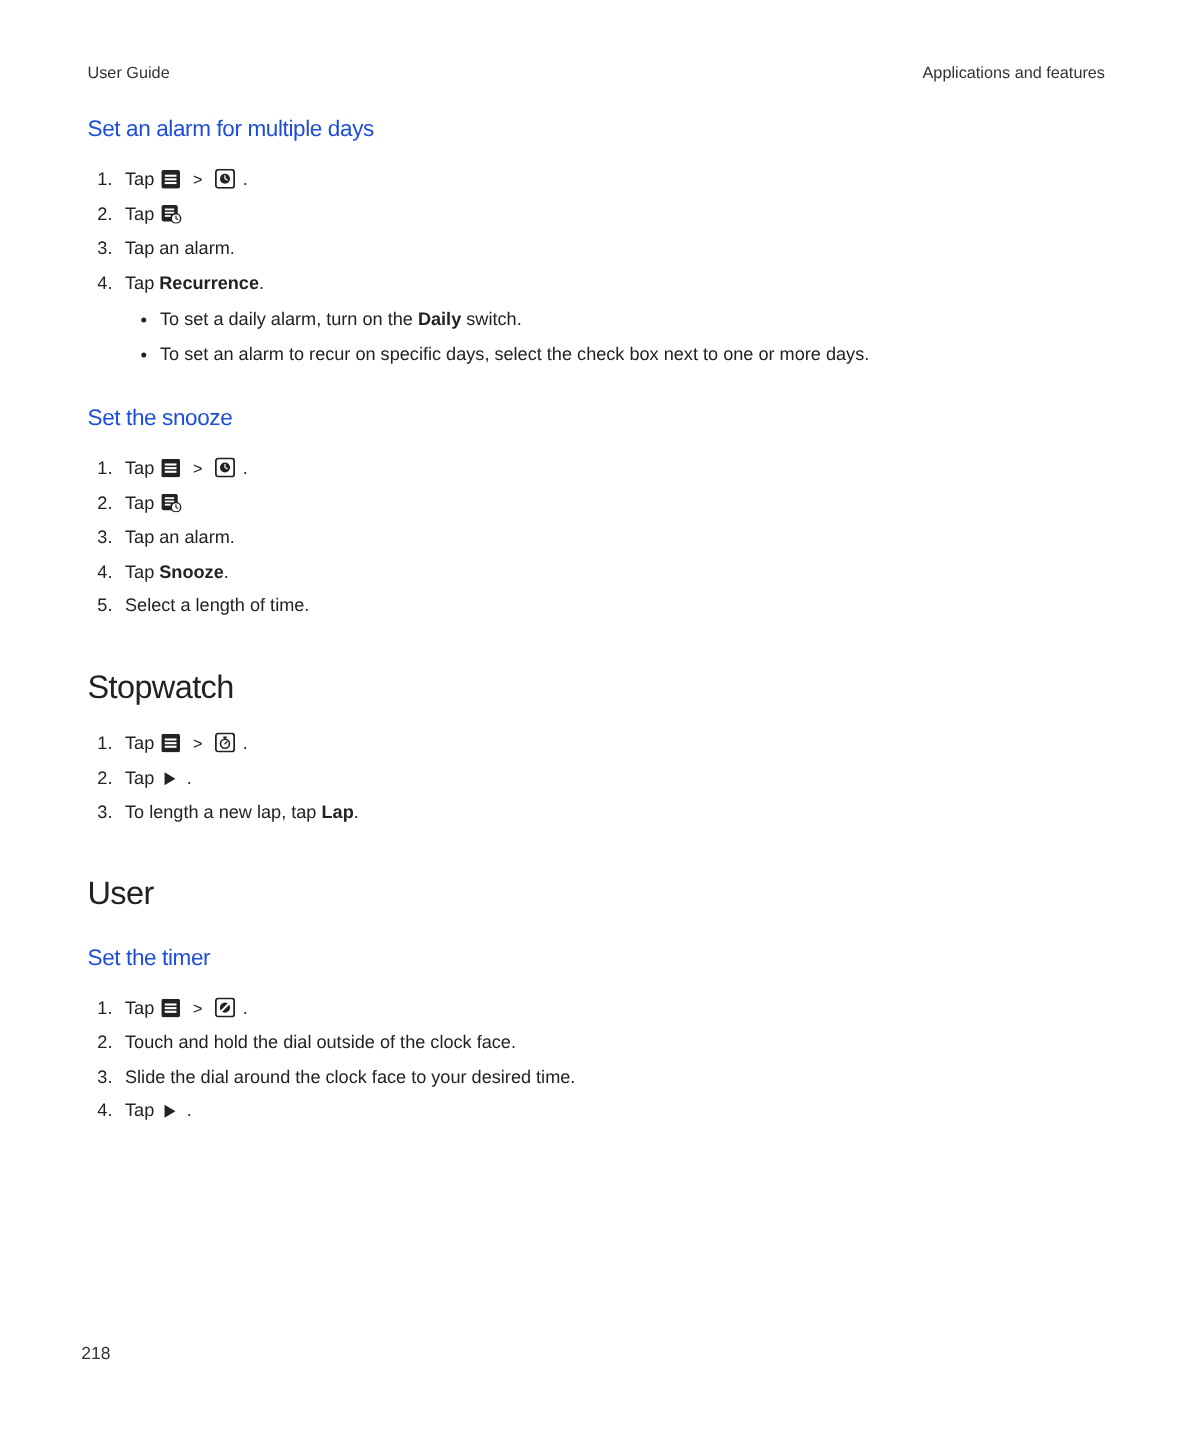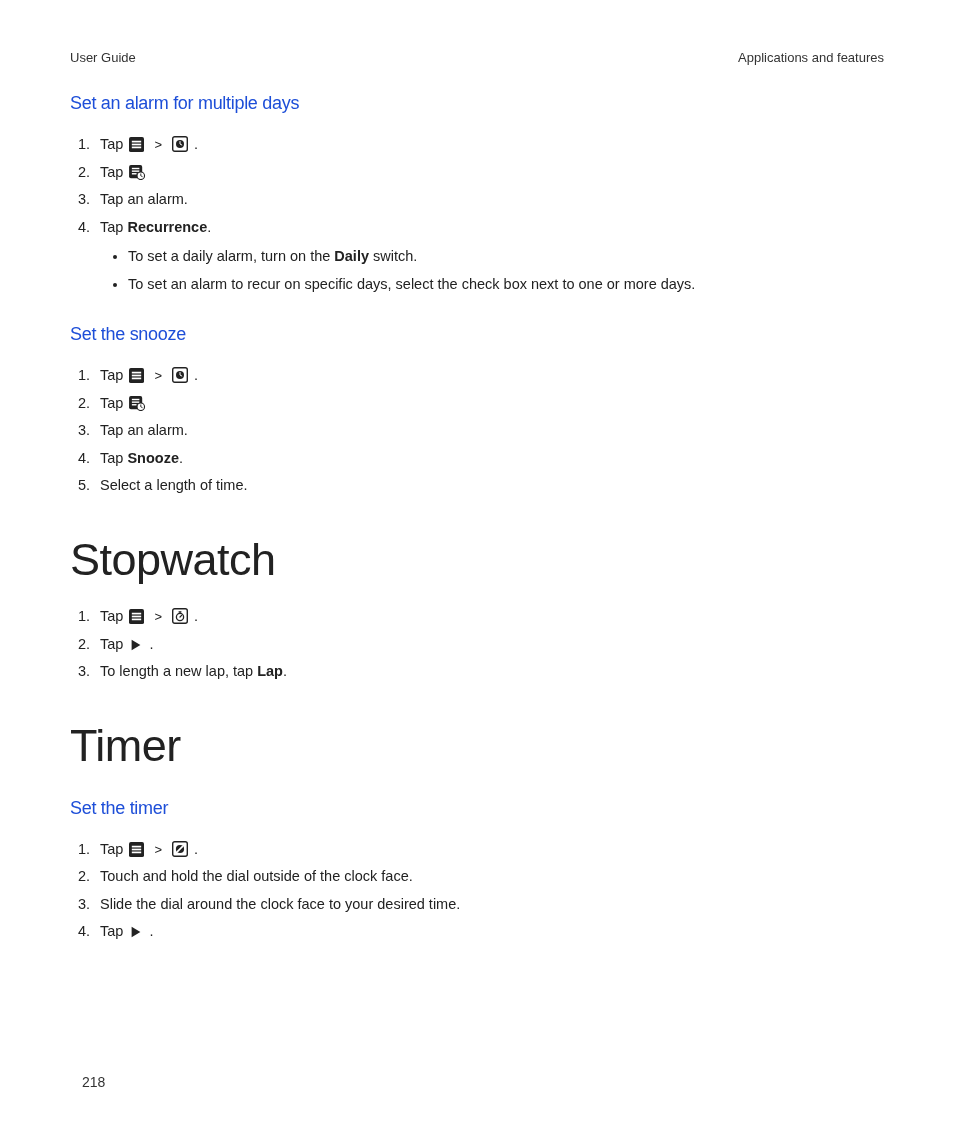--- a/index.html
+++ b/index.html
@@ -27,21 +27,21 @@
     font-family: "Helvetica Neue", Arial, sans-serif;
     font-weight: 300;
     font-size: 18px;
     letter-spacing: -0.3px;
     margin: 26px 0 14px 0;
     color: #1d4ed8;
   }
   h1.bigsection {
     font-family: "Helvetica Neue", Arial, sans-serif;
     font-weight: 300;
-    font-size: 45px;
+    font-size: 26px;
     letter-spacing: -0.5px;
     margin: 34px 0 14px 0;
     color: #222;
   }
   ol.steps {
     margin: 17px 0 0 0;
     padding-left: 24px;
     font-size: 14.5px;
     line-height: 1.9;
   }
@@ -60,21 +60,21 @@
     vertical-align: -3px;
     margin: 0 2px;
   }
   .sep {
     font-size: 13px;
     margin: 0 4px;
   }
   .bold { font-weight: bold; }
   .pagenum {
     position: absolute;
-    left: 82px;
+    left: 65px;
     bottom: 55px;
     font-size: 14px;
     color: #333;
   }
 
   
   svg.ic { display: block; }
 </style>
 </head>
 <body>
@@ -206,21 +206,21 @@
       <span class="icon"><svg class="ic" width="14" height="14">
             <use href="#icon-play"></use>
           </svg></span>
       <span>.</span>
     </li>
     <li>
       <span>To length a new lap, tap </span><span class="bold">Lap</span><span>.</span>
     </li>
   </ol>
 
-  <h1 class="bigsection">Timer</h1>
+  <h1 class="bigsection">User</h1>
   <h2 class="section">Set the timer</h2>
   <ol class="steps">
     <li>
       <span>Tap</span>
       <span class="icon"><svg class="ic" width="15" height="15">
             <use href="#icon-menu"></use>
           </svg></span>
       <span class="sep">&gt;</span>
       <span class="icon"><svg class="ic" width="16" height="16">
             <use href="#icon-timer"></use>

